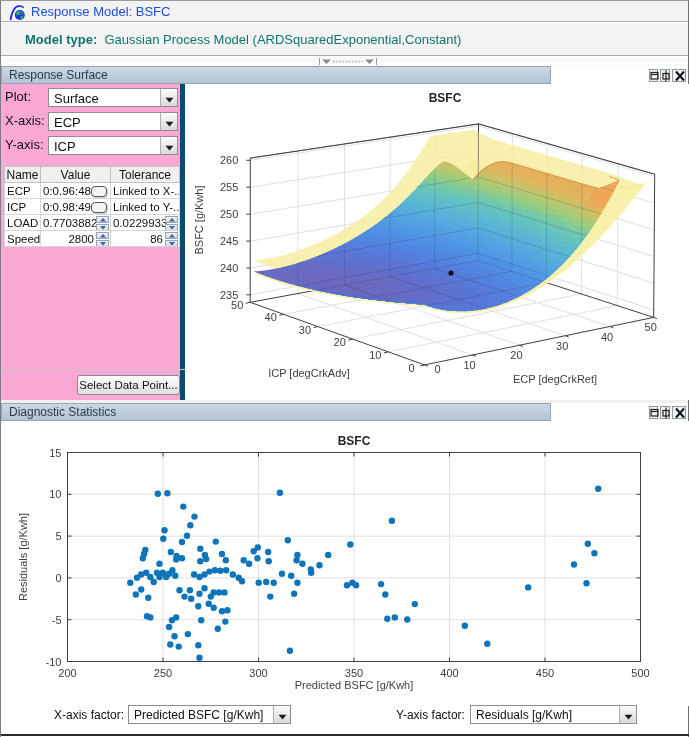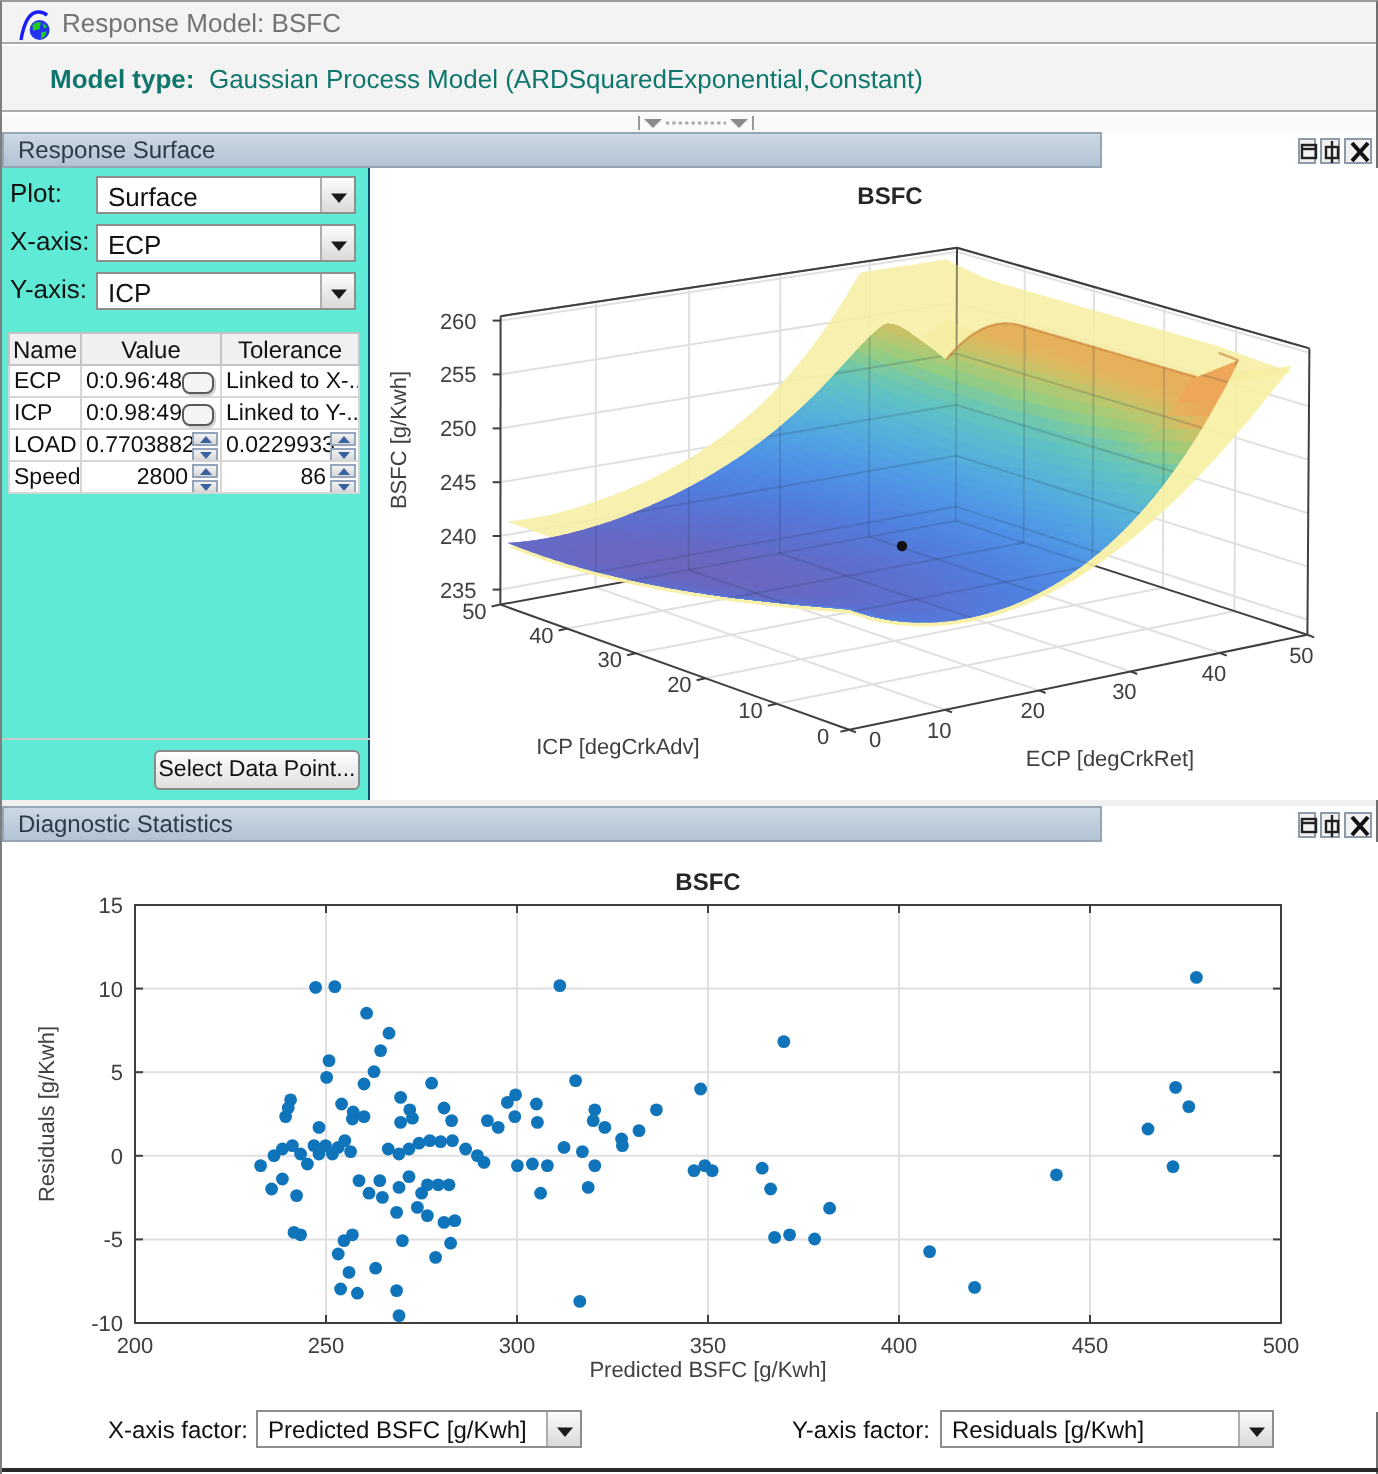--- a/index.html
+++ b/index.html
@@ -1,25 +1,25 @@
 <!DOCTYPE html>
 <html><head><meta charset="utf-8"><style>
 * { margin:0; padding:0; box-sizing:border-box; }
 body { width:689px; height:737px; font-family:"Liberation Sans", sans-serif; background:#ffffff; position:relative; overflow:hidden; }
 #win { position:absolute; left:0; top:0; width:689px; height:737px; border-left:1px solid #7e7e7e; border-top:1px solid #9a9a9a; border-right:1px solid #707070; }
 .titlebar { position:absolute; left:0; top:0; width:687px; height:21px; background:#f3f3f3; border-bottom:1px solid #ababab; }
-.titlebar span { position:absolute; left:30px; top:3px; font-size:13px; color:#737373; }
+.titlebar span { position:absolute; left:30px; top:3px; font-size:13px; color:#1d4ed8; }
 .modelrow { position:absolute; left:0; top:22px; width:687px; height:33px; background:#f3f3f3; border-bottom:1px solid #ababab; }
 .modelrow div { position:absolute; left:24px; top:9px; font-size:13px; color:#0f766e; }
 .splitstrip { position:absolute; left:0; top:56px; width:687px; height:9px; background:#fafafa; }
 .phead { position:absolute; left:0; width:550px; height:18px; background:linear-gradient(#ccd8e3,#b2c3d4); border:1px solid #96a5b4; }
 .phead .ptitle { position:absolute; left:7px; top:1px; font-size:12px; color:#2d3b49; }
 .pbtn { position:absolute; height:13px; background:#f1f1f1; border:1px solid #8d9aa7; text-align:center; line-height:9px; }
 .pbtn svg { margin-top:0px; }
-.rsleft { position:absolute; left:0; top:83px; width:184px; height:316px; background:#5eead4; border-right:1px solid #0c4a6e; }
+.rsleft { position:absolute; left:0; top:83px; width:184px; height:316px; background:#f9a8d4; border-right:5px solid #0c4a6e; }
 .lbl { position:absolute; font-size:13px; color:#111; }
 .combo { position:absolute; height:19px; background:#fff; border:1px solid #8e8e8e; }
 .ctext { position:absolute; left:5px; top:2px; color:#111; white-space:nowrap; }
 .carr { position:absolute; right:0; top:0; width:17px; height:17px; background:linear-gradient(#fcfcfc,#d9d9d9); border-left:1px solid #aeaeae; text-align:center; }
 .carr svg { margin-top:5px; }
 table.vals { position:absolute; left:3px; top:82px; width:176px; border-collapse:collapse; background:#fff; font-size:11.5px; color:#111; table-layout:fixed; border:1px solid #9a9a9a; }
 table.vals th { background:#f0f0f0; font-weight:normal; border:1px solid #c3c3c3; height:16px; white-space:nowrap; overflow:hidden; font-size:12px; }
 table.vals td { border:1px solid #d6d6d6; height:16px; padding:0 2px; position:relative; white-space:nowrap; overflow:hidden; }
 .ell { position:absolute; right:3px; top:2.5px; width:16px; height:11px; border:1px solid #5a5a5a; border-radius:4px; background:#f4f4f4; box-shadow:1px 1px 0 rgba(0,0,0,0.18); }
 .spin { position:absolute; top:1px; width:13px; height:15px; }

